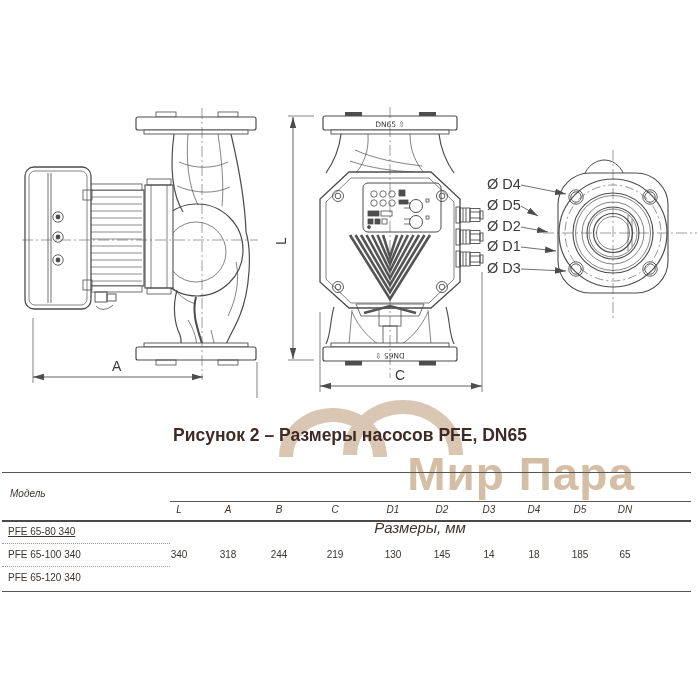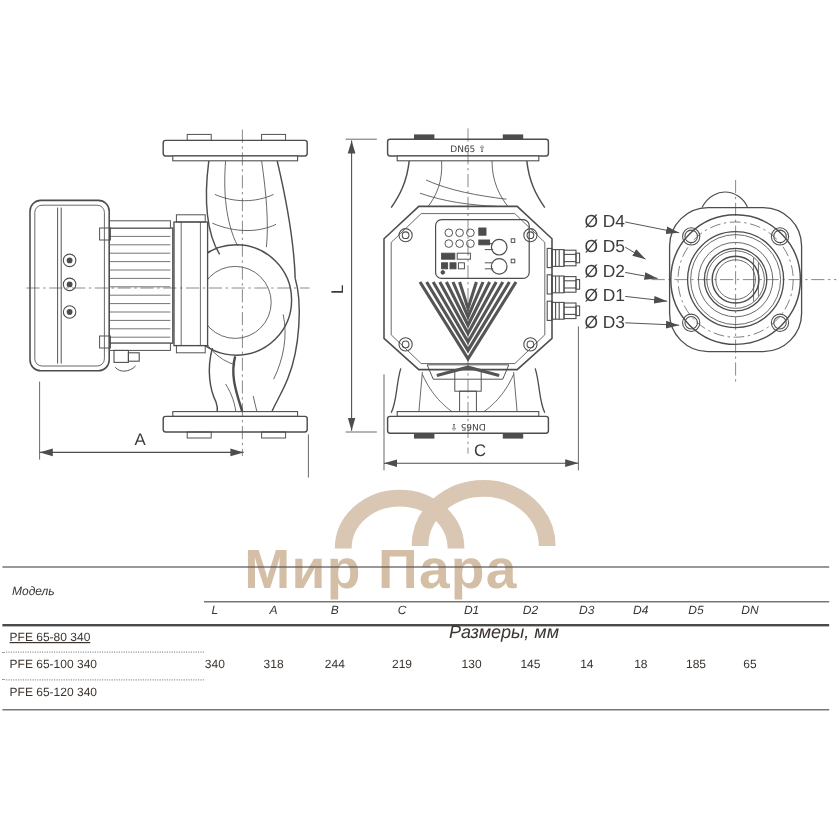--- a/index.html
+++ b/index.html
@@ -1,21 +1,21 @@
 <!DOCTYPE html>
 <html><head>
 <meta charset="utf-8">
 <style>
   html,body{margin:0;padding:0;background:#ffffff;}
   #page{position:relative;width:700px;height:700px;background:#fff;overflow:hidden;
         font-family:"Liberation Sans",sans-serif;color:#3b342f;}
   .abs{position:absolute;white-space:nowrap;}
   
   #watermark{z-index:1;}
-  #wm-text{top:447px;left:0;width:635px;text-align:center;font-size:46px;font-weight:bold;
+  #wm-text{top:447px;left:0;width:635px;text-align:right;font-size:46px;font-weight:bold;
            letter-spacing:1px;color:#d4bfa6;z-index:1;}
   
   #drawing{position:absolute;top:0;left:0;z-index:2;}
   
   #caption{top:425px;left:0;width:700px;text-align:center;font-weight:bold;
            font-size:17.5px;color:#3f2b26;z-index:3;}
   
   .rule{position:absolute;z-index:3;}
   .t{position:absolute;z-index:3;font-size:10px;}
   .it{font-style:italic;}
@@ -291,20 +291,21 @@
         <line x1="521" y1="269" x2="566" y2="271" stroke-width="0.8" marker-end="url(#arr)"></line>
         <text x="487" y="189" font-size="14.5" fill="#3b3b3b" stroke="none">Ø D4</text>
         <text x="487" y="210" font-size="14.5" fill="#3b3b3b" stroke="none">Ø D5</text>
         <text x="487" y="231" font-size="14.5" fill="#3b3b3b" stroke="none">Ø D2</text>
         <text x="487" y="251" font-size="14.5" fill="#3b3b3b" stroke="none">Ø D1</text>
         <text x="487" y="273" font-size="14.5" fill="#3b3b3b" stroke="none">Ø D3</text>
       </g>
     </g>
   </svg>
 
+  <div id="caption" class="abs">Рисунок 2 – Размеры насосов PFE, DN65</div>
 
   <div>
 
     <div class="rule" style="left:2px;top:472px;width:689px;border-top:1.6px solid #555;"></div>
     <div class="rule" style="left:170px;top:501px;width:521px;border-top:1.4px solid #555;"></div>
     <div class="rule" style="left:2px;top:520px;width:689px;height:2.2px;background:#4a4a4a;"></div>
     <div class="rule" style="left:2px;top:543px;width:168px;border-top:1.6px dotted #9a9a9a;"></div>
     <div class="rule" style="left:2px;top:566px;width:168px;border-top:1.6px dotted #9a9a9a;"></div>
     <div class="rule" style="left:2px;top:591px;width:689px;border-top:1.6px solid #555;"></div>
 

